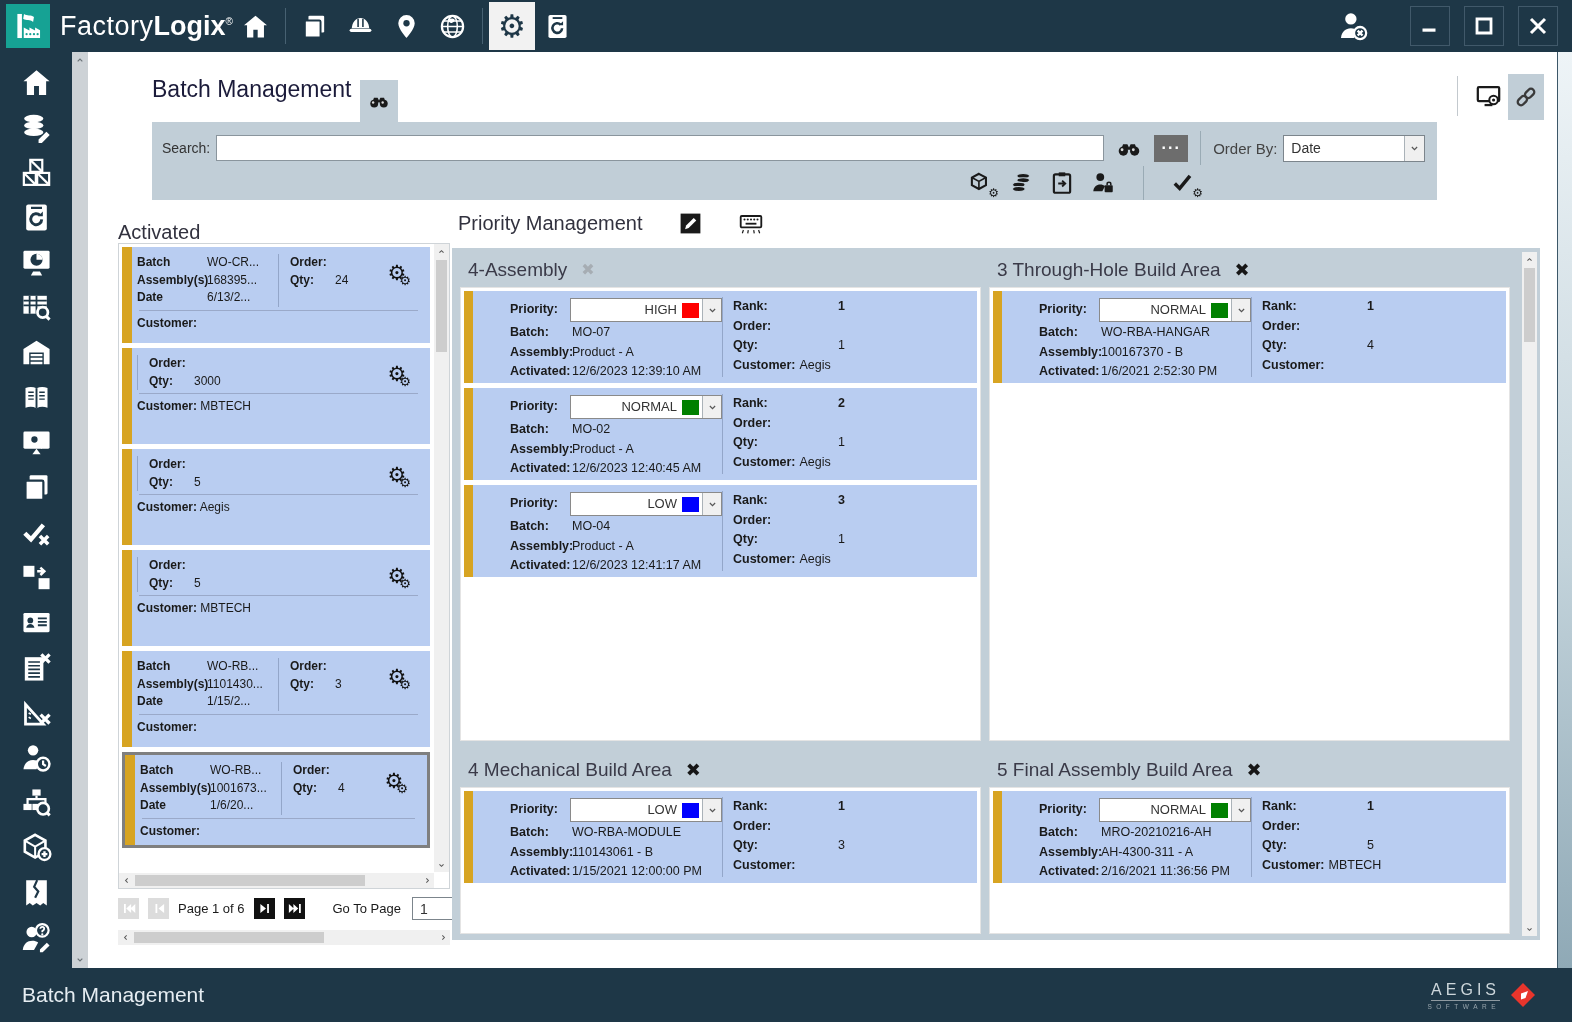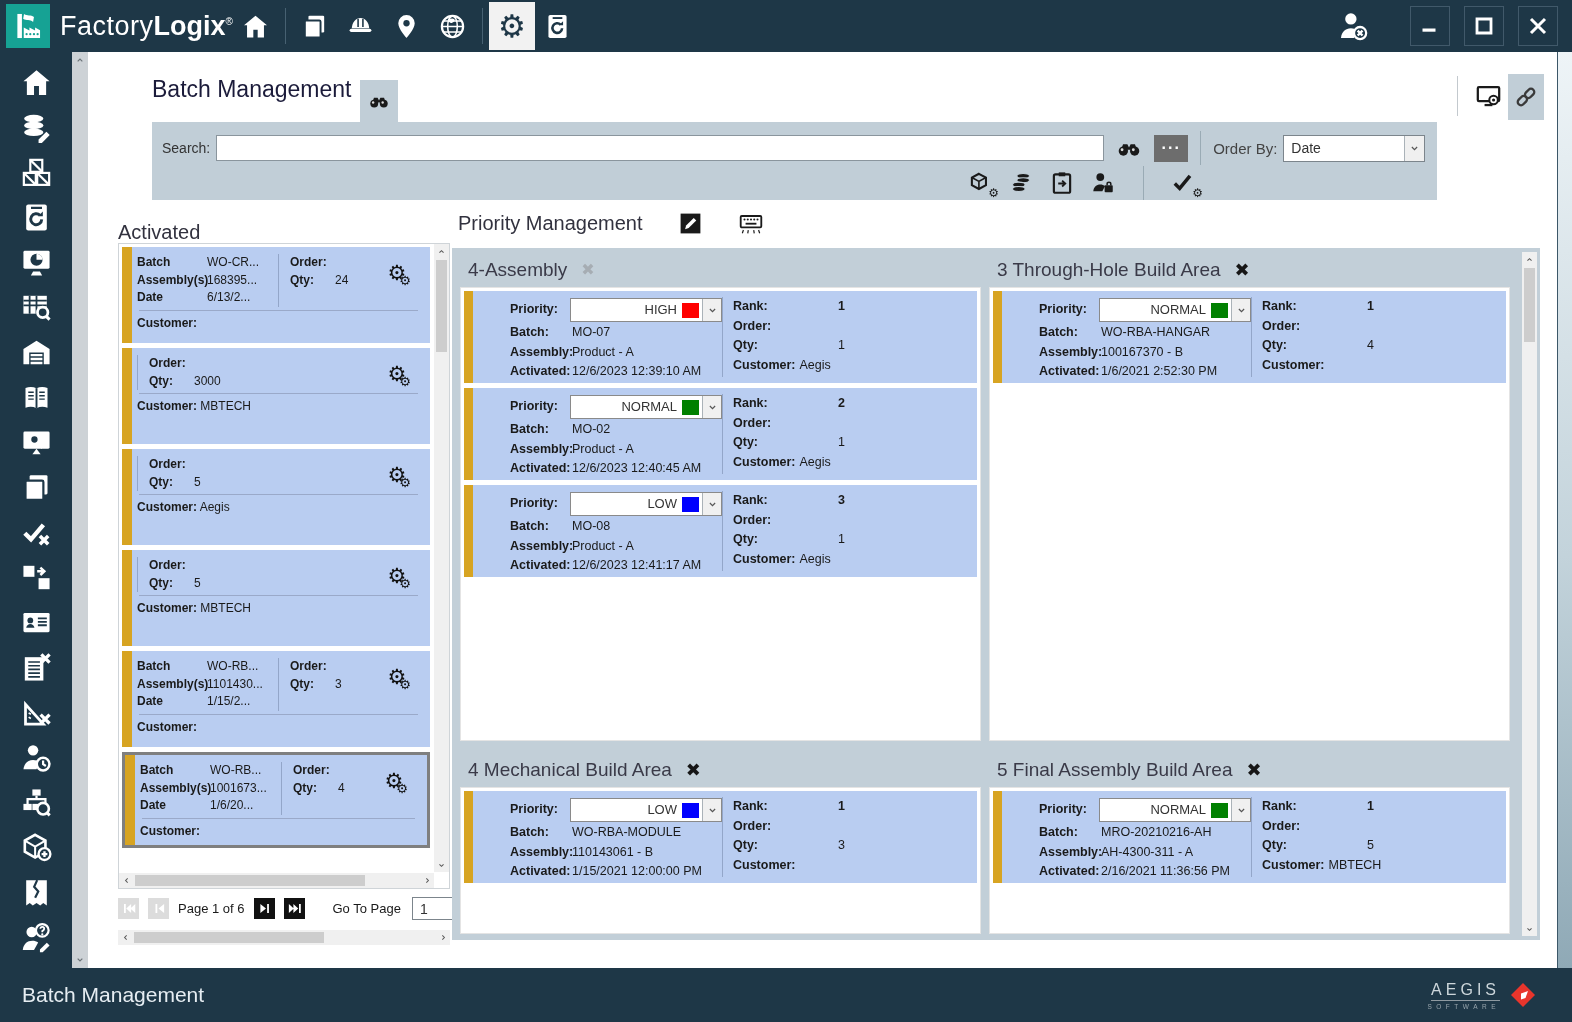--- a/index.html
+++ b/index.html
@@ -954,21 +954,21 @@
             <span class="ddsw pv-swatch" style="background: rgb(0, 0, 255);"></span>
             <span class="ddch">
                       <span>
                         <svg viewBox="0 0 12 12" fill="none" stroke="#555" stroke-width="1.6">
                           <path d="M2.5 4 6 7.5 9.5 4"></path>
                         </svg>
                       </span>
                     </span>
           </span>
         </div>
-        <div class="prow"><b class="plab">Batch:</b><span class="pv-batch">MO-08</span></div>
+        <div class="prow"><b class="plab">Batch:</b><span class="pv-batch">MO-04</span></div>
         <div class="prow"><b class="plab">Assembly:</b><span class="pv-assembly">Product - A</span></div>
         <div class="prow"><b class="plab">Activated:</b><span class="pv-activated">12/6/2023 12:41:17 AM</span></div>
       </div>
       <div class="pdiv"></div>
       <div class="pright">
         <div class="prow"><b>Rank:</b><b class="pval pv-rank">3</b></div>
         <div class="prow"><b>Order:</b><span class="pval pv-order"></span></div>
         <div class="prow"><b>Qty:</b><span class="pval pv-qty">1</span></div>
         <div class="prow"><b>Customer:</b><span class="pv-customer">Aegis</span></div>
       </div>

